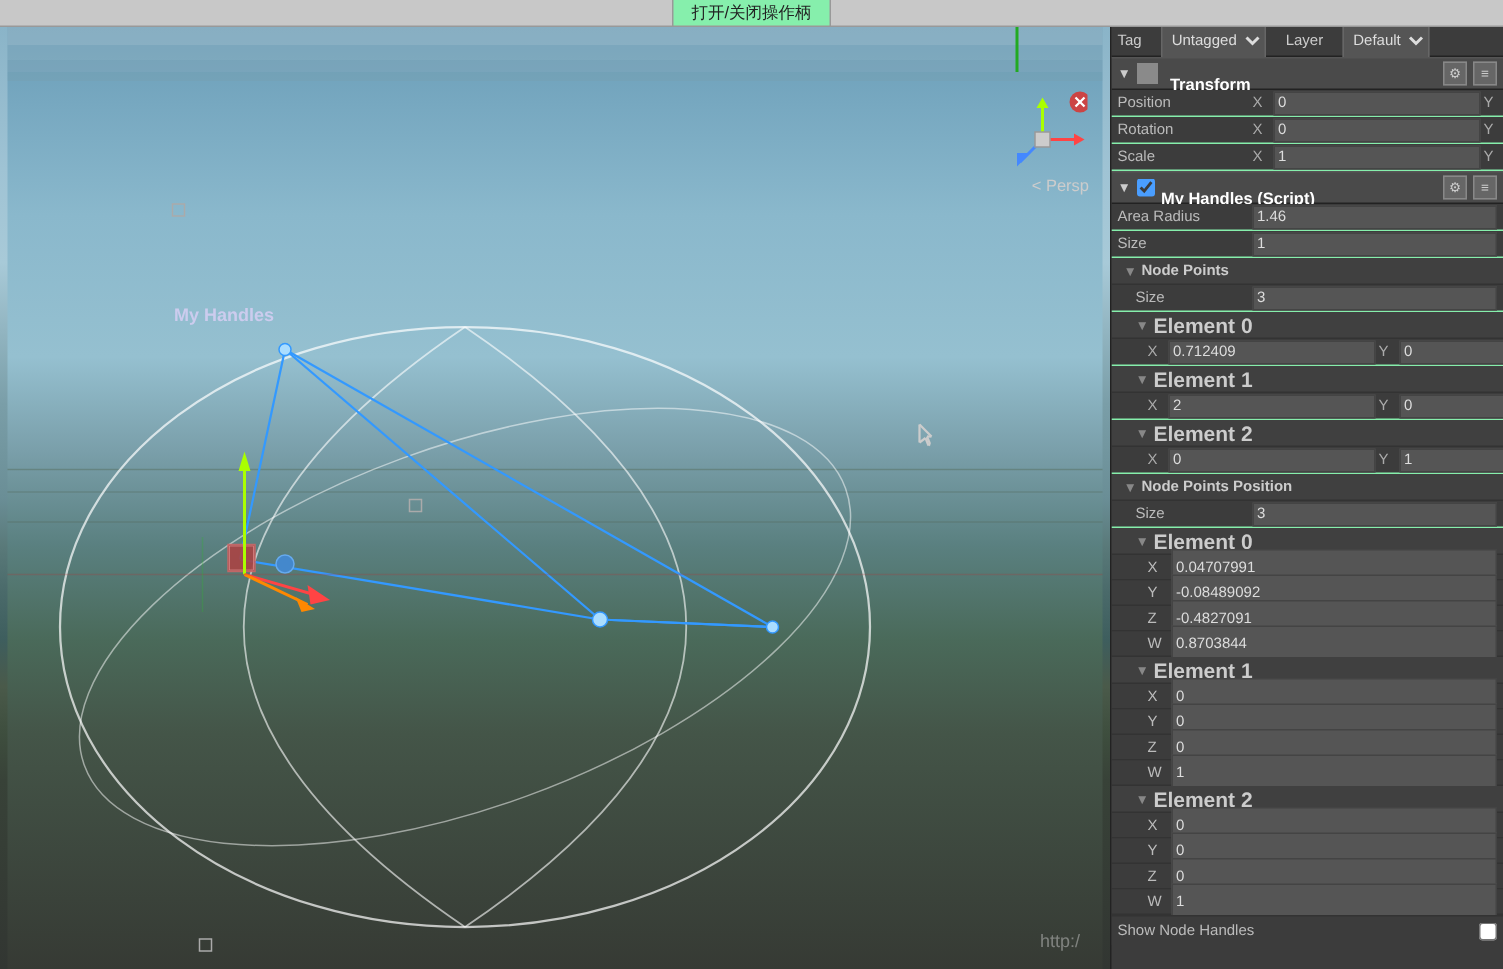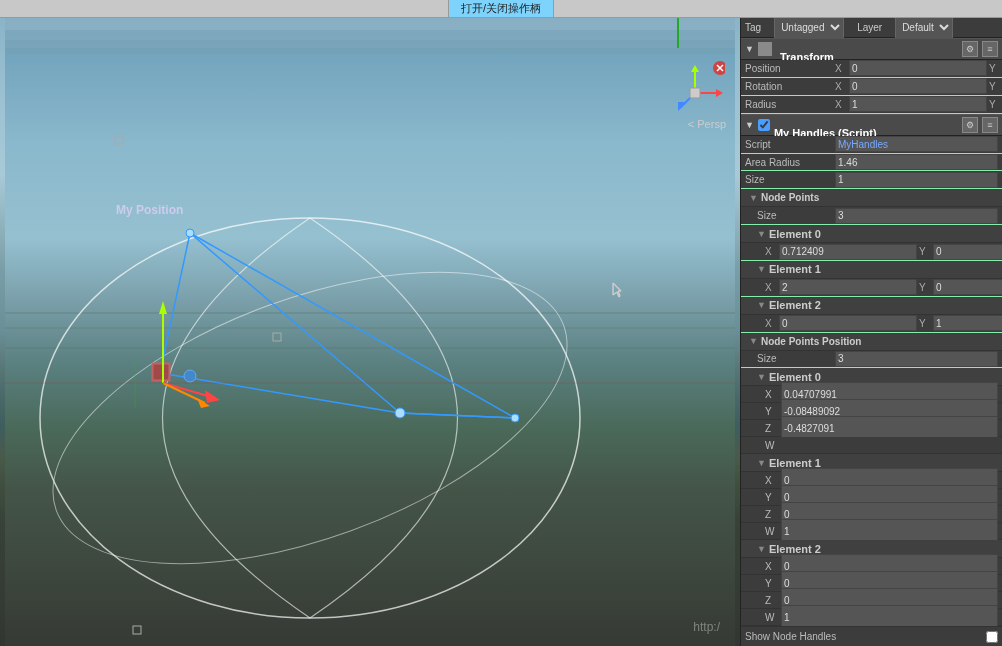--- a/index.html
+++ b/index.html
@@ -256,21 +256,21 @@
     .element-header {
       display: flex;
       align-items: center;
       padding: 2px 4px 2px 16px;
       background: #404040;
       border-bottom: 1px solid #333;
       height: 18px;
     }
     .element-header-title {
       color: #ccc;
-      font-size: 11px;
+      font-size: 14px;
       font-weight: bold;
     }
 
     .xyzw-row {
       display: flex;
       align-items: center;
       height: 17px;
       padding: 0 4px 0 24px;
       border-bottom: 1px solid #333;
       background: #3c3c3c;
@@ -320,21 +320,21 @@
       height: 14px;
       background: #8a8a8a;
       margin-right: 4px;
       display: inline-block;
     }
   </style>
 </head>
 <body>
 
 <div id="top-bar">
-  <button style="background:#7dd3fc;border:1px solid #999;padding:1px 12px;font-size:11px;cursor:pointer;color:#222;">打开/关闭操作柄</button>
+  <button style="background:#86efac;border:1px solid #999;padding:1px 12px;font-size:11px;cursor:pointer;color:#222;">打开/关闭操作柄</button>
 </div>
 
 <div id="main-layout">
 
   <div id="viewport">
     <svg id="viewport-svg" viewBox="0 0 730 628">
 
       <defs>
         <linearGradient id="skyGrad" x1="0" y1="0" x2="0" y2="1">
           <stop offset="0%" stop-color="#6a9db8"></stop>
@@ -421,21 +421,21 @@
 
         <rect x="20" y="30" width="10" height="10" fill="#ccc" stroke="#999" stroke-width="1"></rect>
 
         <circle cx="50" cy="10" r="7" fill="#cc4444"></circle>
         <line x1="47" y1="7" x2="53" y2="13" stroke="white" stroke-width="1.5"></line>
         <line x1="53" y1="7" x2="47" y2="13" stroke="white" stroke-width="1.5"></line>
       </svg>
     </div>
 
     <span id="persp-label">&lt; Persp</span>
-    <span id="my-handles-label">My Position</span>
+    <span id="my-handles-label">My Handles</span>
     <span id="watermark">http:/</span>
   </div>
 
   <div id="right-panel">
 
     <div id="tag-layer-bar">
       <span class="tl-label">Tag</span>
       <select class="tl-select">
         <option>Untagged</option>
       </select>
@@ -467,41 +467,37 @@
       <span class="prop-label">Rotation</span>
       <div class="prop-xyz">
         <span class="xyz-label">X</span>
         <input class="xyz-field" type="text" value="0" style="">
         <span class="xyz-label">Y</span>
 
       </div>
     </div>
 
     <div class="prop-row">
-      <span class="prop-label">Radius</span>
+      <span class="prop-label">Scale</span>
       <div class="prop-xyz">
         <span class="xyz-label">X</span>
         <input class="xyz-field" type="text" value="1" style="">
         <span class="xyz-label">Y</span>
 
       </div>
     </div>
 
     <div class="section-header">
       <span class="section-toggle">▼</span>
       <input type="checkbox" class="section-checkbox" checked="" style="width: 12px; height: 12px;">
       <span class="section-header-title">My Handles (Script)</span>
       <span class="icon-btn">⚙</span>
       <span class="icon-btn">≡</span>
     </div>
 
-    <div class="prop-row">
-      <span class="prop-label">Script</span>
-      <input class="script-field" type="text" value="MyHandles" style="flex: 1 1 0%; color: rgb(119, 170, 255);">
-    </div>
 
     <div class="prop-row">
       <span class="prop-label">Area Radius</span>
       <input class="single-field" type="text" value="1.46" style="flex: 1 1 0%;">
     </div>
 
     <div class="prop-row">
       <span class="prop-label">Size</span>
       <input class="single-field" type="text" value="1" style="flex: 1 1 0%;">
     </div>
@@ -579,20 +575,21 @@
     <div class="xyzw-row">
       <span class="xyzw-label">Y</span>
       <input class="xyzw-field" type="text" value="-0.08489092" style="">
     </div>
     <div class="xyzw-row">
       <span class="xyzw-label">Z</span>
       <input class="xyzw-field" type="text" value="-0.4827091" style="">
     </div>
     <div class="xyzw-row">
       <span class="xyzw-label">W</span>
+      <input class="xyzw-field" type="text" value="0.8703844" style="">
     </div>
 
     <div class="element-header">
       <span class="subsection-arrow">▼</span>
       <span class="element-header-title">Element 1</span>
     </div>
     <div class="xyzw-row">
       <span class="xyzw-label">X</span>
       <input class="xyzw-field" type="text" value="0" style="">
     </div>

